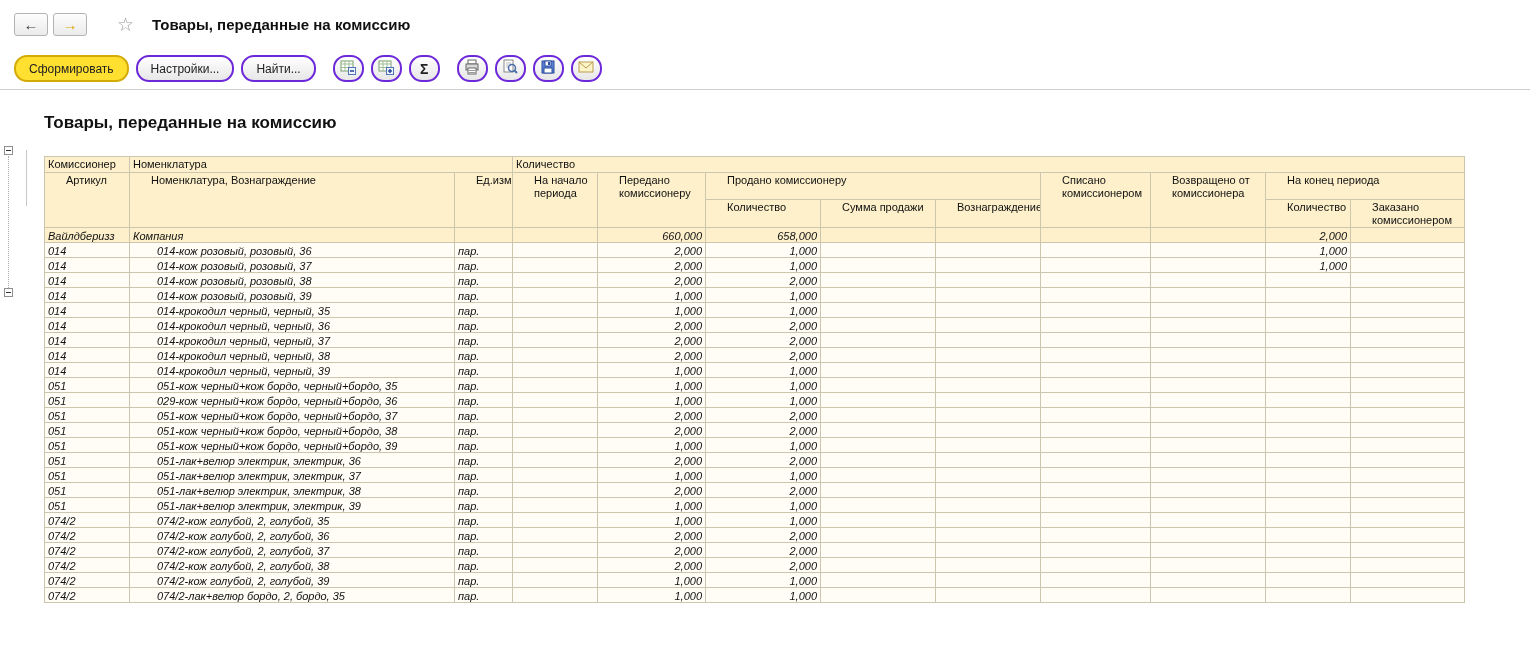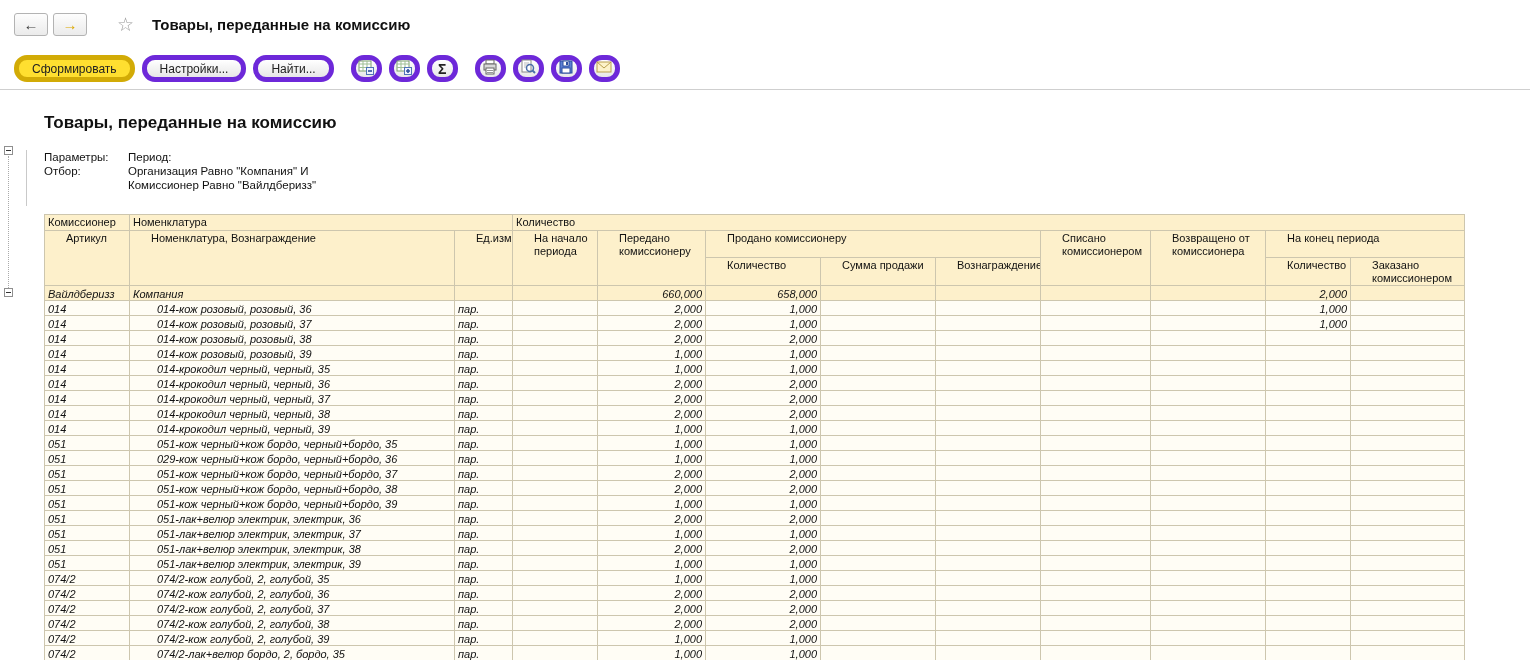--- a/index.html
+++ b/index.html
@@ -13,21 +13,21 @@
              background:linear-gradient(#fdfdfd,#ebebeb); display:flex; align-items:center;
              justify-content:center; font-size:15px; font-weight:bold; cursor:pointer; }
   .nav-back { color:#3a3a3a; }
   .nav-fwd  { color:#dca800; }
   .star { margin-left:30px; font-size:19px; color:#9a9a9a; cursor:pointer; }
   .win-title { margin-left:18px; font-size:15px; font-weight:700; }
 
   
   .toolbar { height:42px; display:flex; align-items:center; padding-left:14px; gap:7px;
              border-bottom:1px solid #cfcfcf; background:#fff; }
-  .btn { height:27px; border:5px solid #6d28d9; border-radius:13px; padding:0 13px;
+  .btn { height:27px; border:2px solid #6d28d9; border-radius:13px; padding:0 13px;
          background:linear-gradient(#ffffff,#e7e7e7); font-size:12px; color:#222;
          font-family:"Liberation Sans", sans-serif; cursor:pointer; }
   .btn-generate { background:#ffdf30; border-color:#d2ab06; }
   .icon-btn { width:31px; height:27px; padding:0; display:flex; align-items:center; justify-content:center; }
   .sigma { font-size:14px; font-weight:bold; color:#222; }
   .gap-left { margin-left:10px; }
 
   
   .report-area { height:568px; display:flex; background:#fff; }
   .gutter { width:36px; position:relative; flex:none; }
@@ -148,34 +148,20 @@
   <div class="gutter">
     <div class="collapse-box" style="left:4px; top:56px;"></div>
     <div class="tree-line"></div>
     <div class="param-bracket"></div>
     <div class="collapse-box" style="left:4px; top:198px;"></div>
   </div>
 
   <div class="content">
     <div class="report-title">Товары, переданные на комиссию</div>
 
-    <div class="params">
-      <div class="p-row">
-        <span class="p-label">Параметры:</span>
-        <span>Период:</span>
-      </div>
-      <div class="p-row">
-        <span class="p-label">Отбор:</span>
-        <span>Организация Равно "Компания" И</span>
-      </div>
-      <div class="p-row">
-        <span class="p-label"></span>
-        <span>Комиссионер Равно "Вайлдберизз"</span>
-      </div>
-    </div>
 
     <table>
       <colgroup>
         <col style="width:85px">
           <col style="width:325px">
           <col style="width:58px">
         <col style="width:85px">
           <col style="width:108px">
           <col style="width:115px">
         <col style="width:115px">

